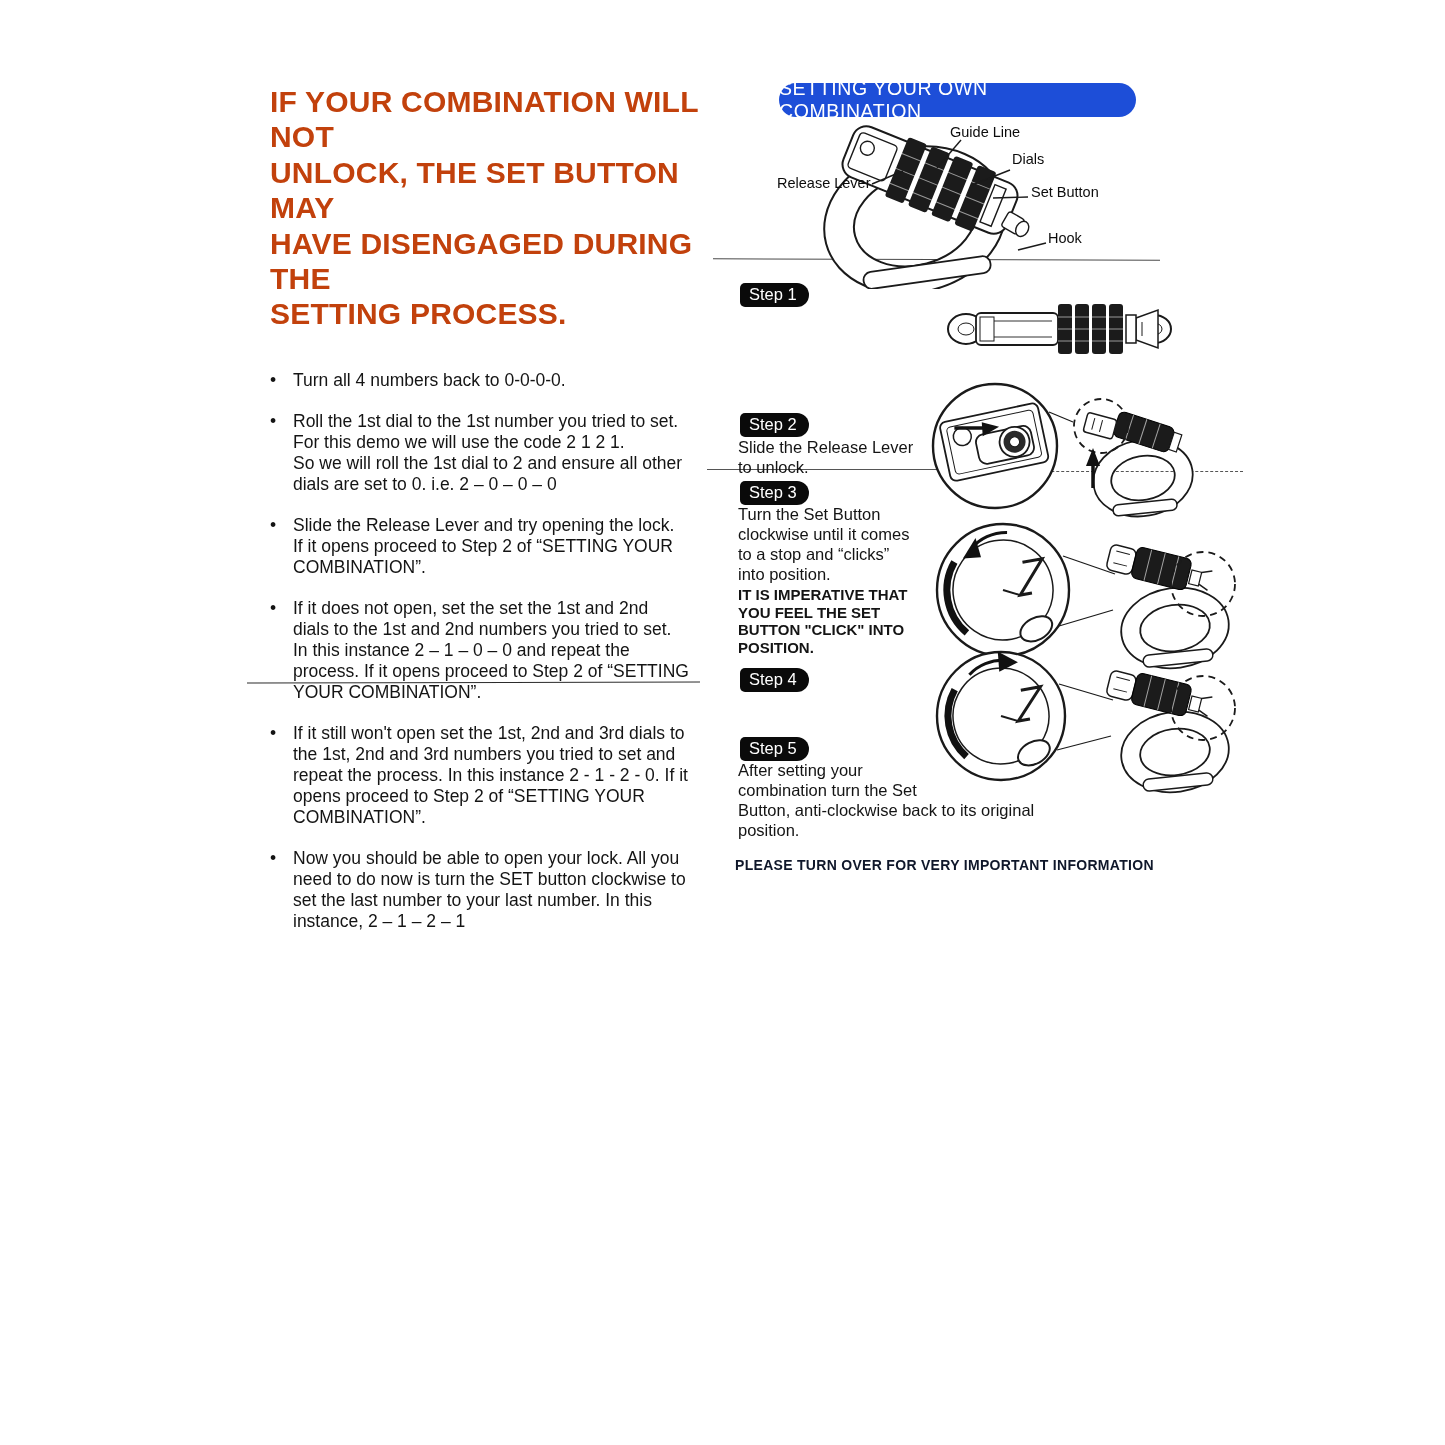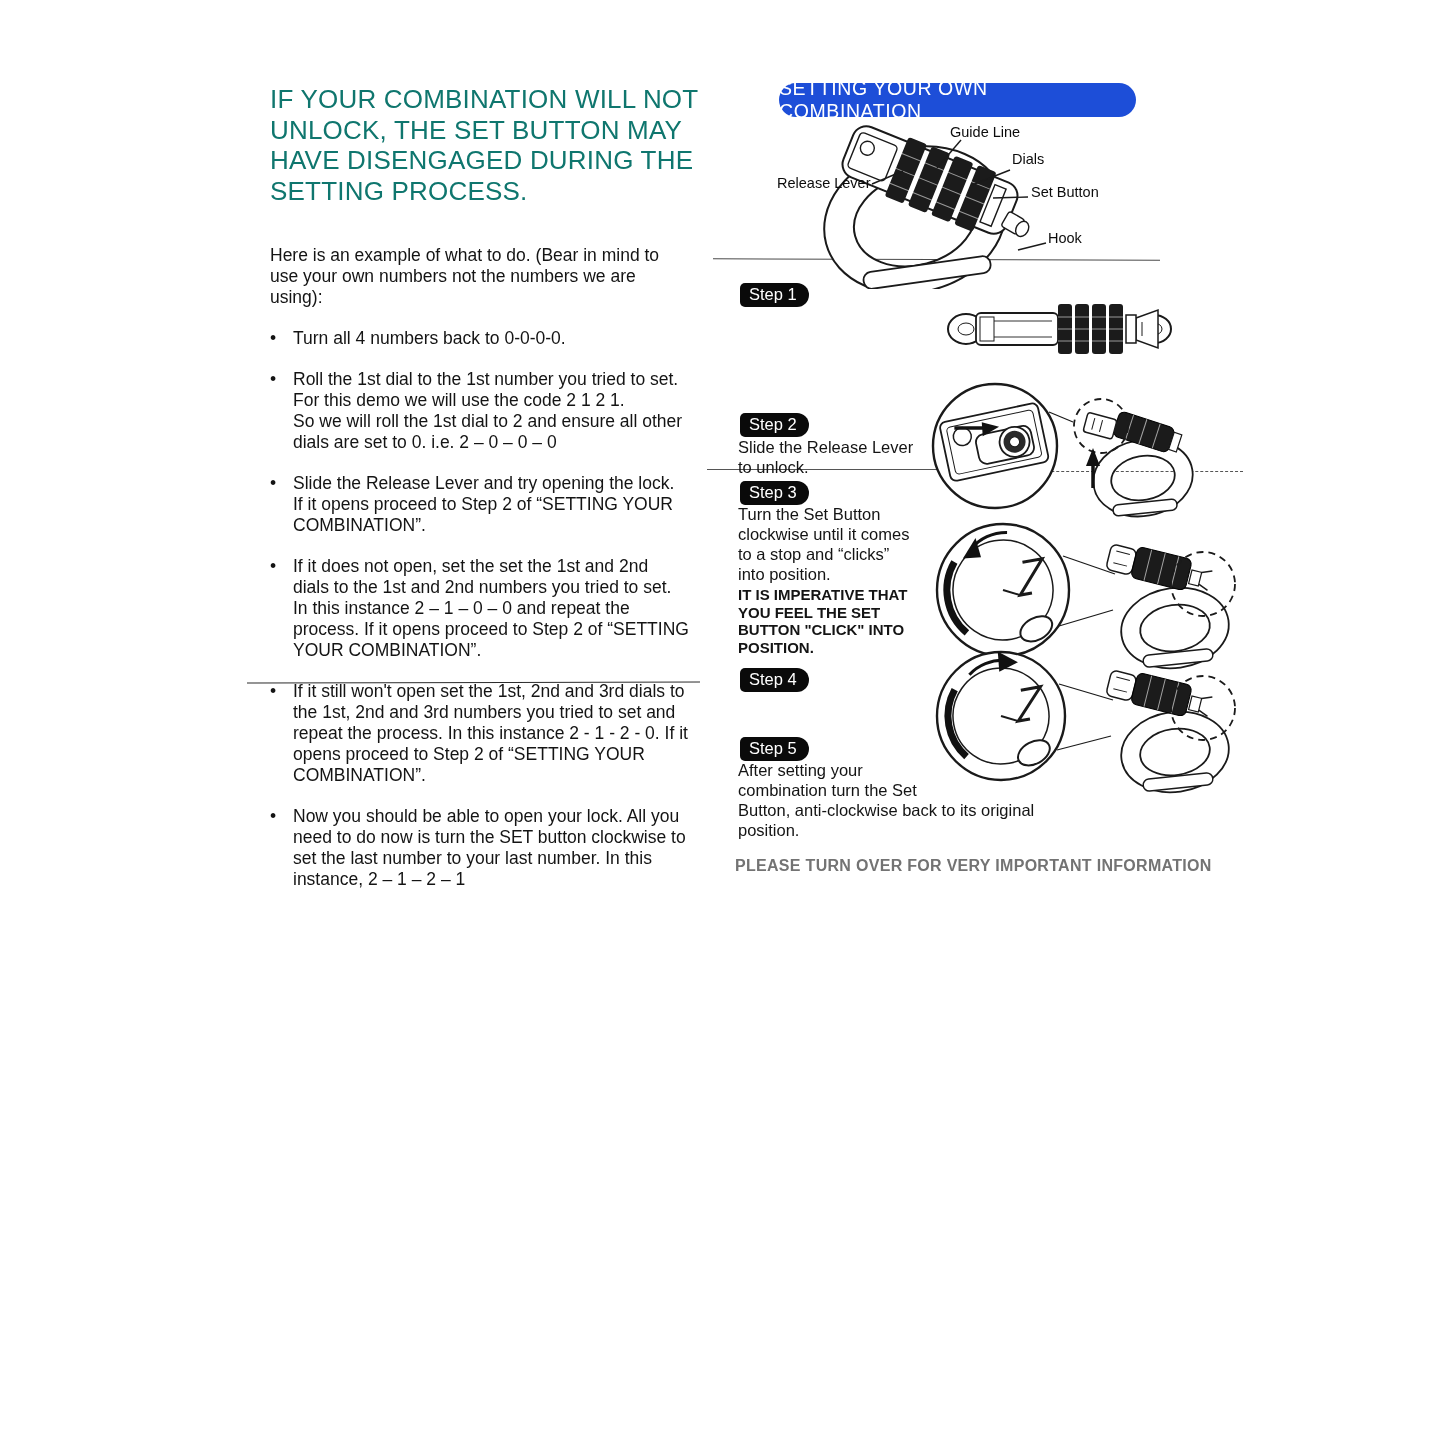--- a/index.html
+++ b/index.html
@@ -1,21 +1,21 @@
 <!DOCTYPE html>
 <html><head>
 <meta charset="utf-8">
 <style>
   html,body{margin:0;padding:0;background:#fff;}
   .page{position:relative;width:1445px;height:1445px;background:#ffffff;overflow:hidden;
         font-family:"Liberation Sans",sans-serif;color:#141414;}
 
   
   .left-col{position:absolute;left:270px;top:84px;width:432px;}
-  .heading{font-size:26px;font-weight:400;line-height:1.18;letter-spacing:0.2px;color:#0f766e;
+  .heading{font-size:30px;font-weight:700;line-height:1.18;letter-spacing:0.2px;color:#c2410c;
            white-space:pre-line;margin:0 0 38px 0;}
   .intro{font-size:17.5px;line-height:1.2;white-space:pre-line;margin:0 0 14px 0;}
   .bullet{display:flex;margin-top:20px;font-size:17.5px;line-height:1.2;}
   .bullet .dot{flex:0 0 23px;}
   .btext{white-space:pre-line;}
 
   
   .strikeline{position:absolute;left:247px;top:682px;width:453px;height:0;
               border-top:1.8px solid #2c2c2c;transform:rotate(-0.15deg);}
   .scanline1{position:absolute;left:713px;top:259px;width:447px;height:0;
@@ -33,43 +33,40 @@
 
   .badge{position:absolute;left:740px;background:#0a0a0a;color:#fff;font-size:16.5px;line-height:1;
          padding:3px 12px 4px 9px;border-radius:5px 12px 12px 5px;white-space:nowrap;}
   .badge.s1{top:283px;} .badge.s2{top:413px;} .badge.s3{top:481px;} .badge.s4{top:668px;} .badge.s5{top:737px;}
 
   .steptext{position:absolute;left:738px;font-size:16.5px;line-height:1.22;white-space:pre-line;}
   .st1{top:304px;width:235px;} .st2{top:437px;width:235px;} .st3{top:504px;width:235px;}
   .st3b{top:586px;width:225px;font-weight:700;font-size:15px;line-height:1.18;}
   .st4{top:692px;width:235px;} .st5{top:760px;width:340px;}
 
-  .footer{position:absolute;left:735px;top:857px;font-size:16px;font-weight:700;letter-spacing:0.3px;
-          white-space:nowrap;color:#737373;}
+  .footer{position:absolute;left:735px;top:857px;font-size:14px;font-weight:700;letter-spacing:0.3px;
+          white-space:nowrap;color:#0f172a;}
 
   .illus{position:absolute;}
   .il-main{left:713px;top:114px;}
   .il-s1{left:946px;top:294px;}
   .il-s2{left:931px;top:370px;}
   .il-s3{left:931px;top:512px;}
   .il-s4{left:931px;top:642px;}
 </style>
 </head>
 <body>
 
 <div class="page">
 
   <div class="left-col">
     <div class="heading">IF YOUR COMBINATION WILL NOT
 UNLOCK, THE SET BUTTON MAY
 HAVE DISENGAGED DURING THE
 SETTING PROCESS.</div>
-    <div class="intro">Here is an example of what to do. (Bear in mind to
-use your own numbers not the numbers we are
-using):</div>
     <div>
       <div class="bullet">
         <span class="dot">•</span>
         <span class="btext">Turn all 4 numbers back to 0-0-0-0.</span>
       </div>
       <div class="bullet">
         <span class="dot">•</span>
         <span class="btext">Roll the 1st dial to the 1st number you tried to set.
 For this demo we will use the code 2 1 2 1.
 So we will roll the 1st dial to 2 and ensure all other

